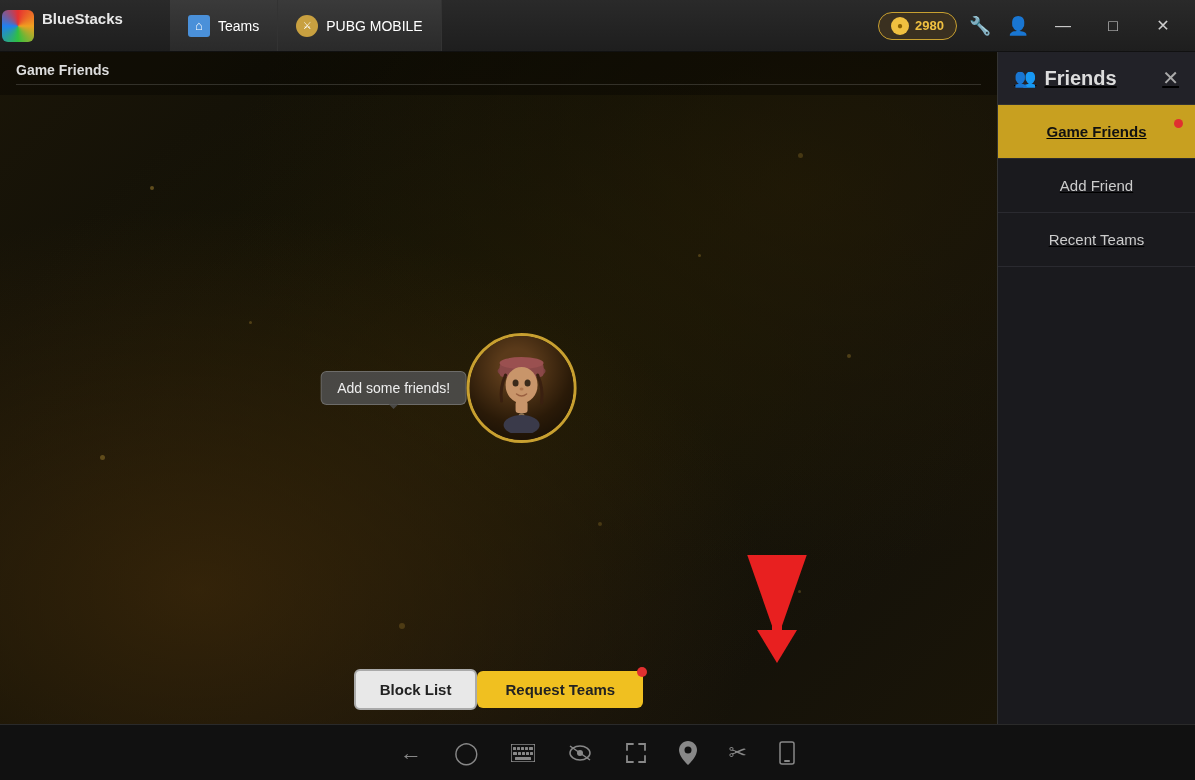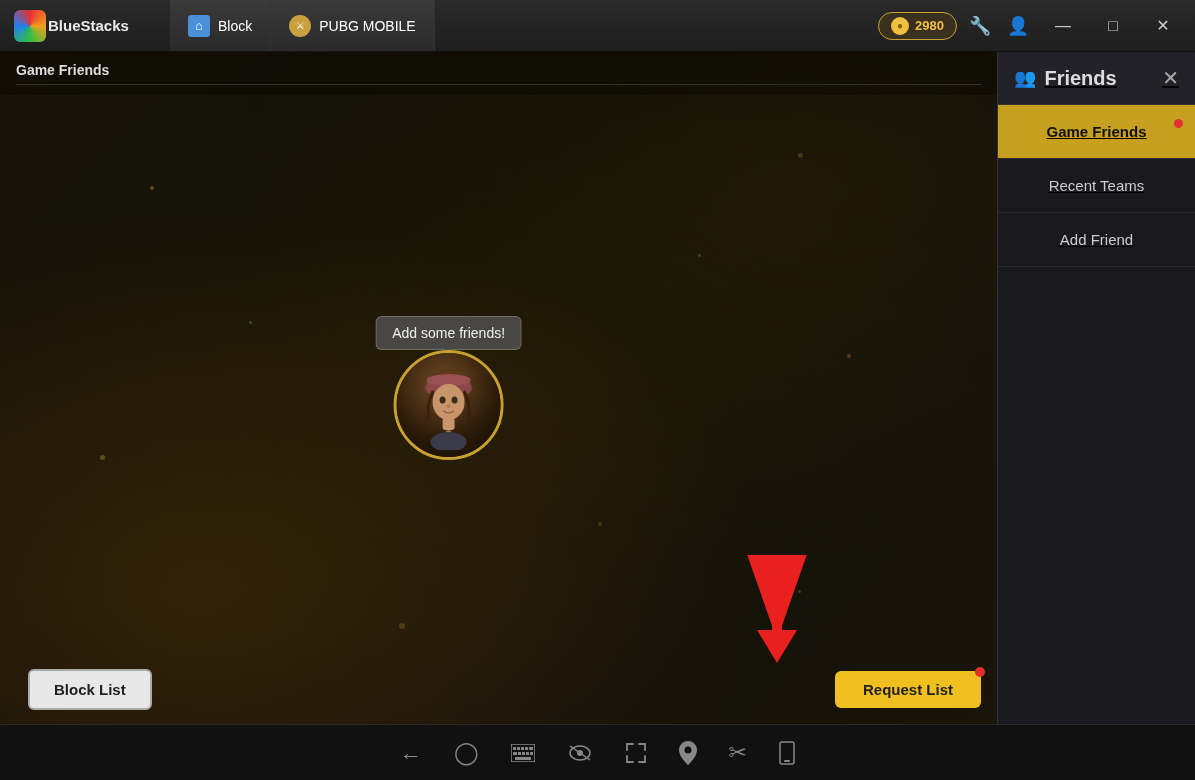--- a/index.html
+++ b/index.html
@@ -10,21 +10,21 @@
       width: 100%;
       height: 52px;
       background: linear-gradient(180deg, #2a2a2a 0%, #1e1e1e 100%);
       display: flex;
       align-items: center;
       border-bottom: 1px solid #111;
       position: relative;
       z-index: 10;
     }
     #titlebar-logo {
-      display: flex; align-items: center; gap: 2px; padding: 0 14px; min-width: 170px;
+      display: flex; align-items: flex-start; gap: 8px; padding: 0 2px; min-width: 170px;
     }
     .bs-logo {
       width: 32px; height: 32px;
       background: conic-gradient(from 0deg, #e63030, #f0a020, #30c040, #2080f0, #e63030);
       border-radius: 6px;
     }
     .bs-title { color: #e8e8e8; font-size: 15px; font-weight: 600; }
 
     .tab {
       display: flex; align-items: center; gap: 8px;
@@ -90,21 +90,21 @@
       color: #ddd; font-size: 14px; font-weight: 600;
       border-bottom: 1px solid rgba(255,255,255,0.15);
       padding-bottom: 6px;
     }
 
     
     #center-content {
       position: absolute;
       top: 50%; left: 45%;
       transform: translate(-50%, -50%);
-      display: flex; flex-direction: column; align-items: center; 
+      display: flex; flex-direction: row; align-items: center; 
     }
 
     .speech-bubble {
       background: rgba(80,80,80,0.85);
       border: 1px solid rgba(255,255,255,0.2);
       border-radius: 6px;
       padding: 8px 16px;
       color: #eee;
       font-size: 14px;
       font-weight: 500;
@@ -135,21 +135,21 @@
       display: flex; align-items: center; justify-content: center;
       position: relative;
     }
     
     .char-svg { width: 80px; height: 90px; }
 
     
     #game-bottom {
       position: absolute; bottom: 0; left: 0; right: 0;
       padding: 14px 16px;
-      display: flex; align-items: center; justify-content: space-between; margin-left: 12px;
+      display: flex; align-items: center; justify-content: center;
     }
     .block-list-btn {
       background: #e8e8e8;
       border: 2px solid #aaa;
       border-radius: 6px;
       padding: 10px 24px;
       font-size: 15px; font-weight: 700;
       color: #222;
       cursor: pointer;
     }
@@ -228,21 +228,21 @@
 <body>
 
 <div id="titlebar">
   <div id="titlebar-logo">
     <div class="bs-logo"></div>
     <span class="bs-title">BlueStacks</span>
   </div>
 
   <div class="tab active">
     <div class="tab-icon-home">⌂</div>
-    <span>Block</span>
+    <span>Teams</span>
   </div>
 
   <div class="tab active">
     <div class="tab-icon-pubg">⚔</div>
     <span>PUBG MOBILE</span>
   </div>
 
   <div id="titlebar-right">
     <div class="coin-display">
       <div class="coin-circle">●</div>
@@ -315,46 +315,46 @@
           </marker>
         </defs>
         <line x1="30" y1="5" x2="30" y2="85" stroke="#e82020" stroke-width="10" marker-end="url(#arrowhead)"></line>
         <polygon points="10,75 50,75 30,108" fill="#e82020"></polygon>
       </svg>
     </div>
 
     <div id="game-bottom">
       <button class="block-list-btn">Block List</button>
       <button class="request-list-btn">
-        <span>Request List</span>
+        <span>Request Teams</span>
         <div class="notification-dot"></div>
       </button>
     </div>
   </div>
 
   <div id="right-panel">
     <div id="panel-header">
       <div class="panel-header-left">
         <span class="friends-icon">👥</span>
         <span class="panel-title">Friends</span>
       </div>
       <span class="panel-close">✕</span>
     </div>
 
     <div class="panel-nav-item active">
       <span>Game Friends</span>
       <div class="panel-notif-dot"></div>
     </div>
 
     <div class="panel-nav-item">
+      <span>Add Friend</span>
+    </div>
+
+    <div class="panel-nav-item">
       <span>Recent Teams</span>
-    </div>
-
-    <div class="panel-nav-item">
-      <span>Add Friend</span>
     </div>
   </div>
 </div>
 
 <div id="taskbar">
   <div class="taskbar-icon">←</div>
   <div class="taskbar-icon">◯</div>
   <div class="taskbar-icon">
     <svg width="24" height="18" viewBox="0 0 24 18" fill="#888">
       <rect x="0" y="0" width="24" height="18" rx="2" fill="none" stroke="#888" stroke-width="1.5"></rect>

